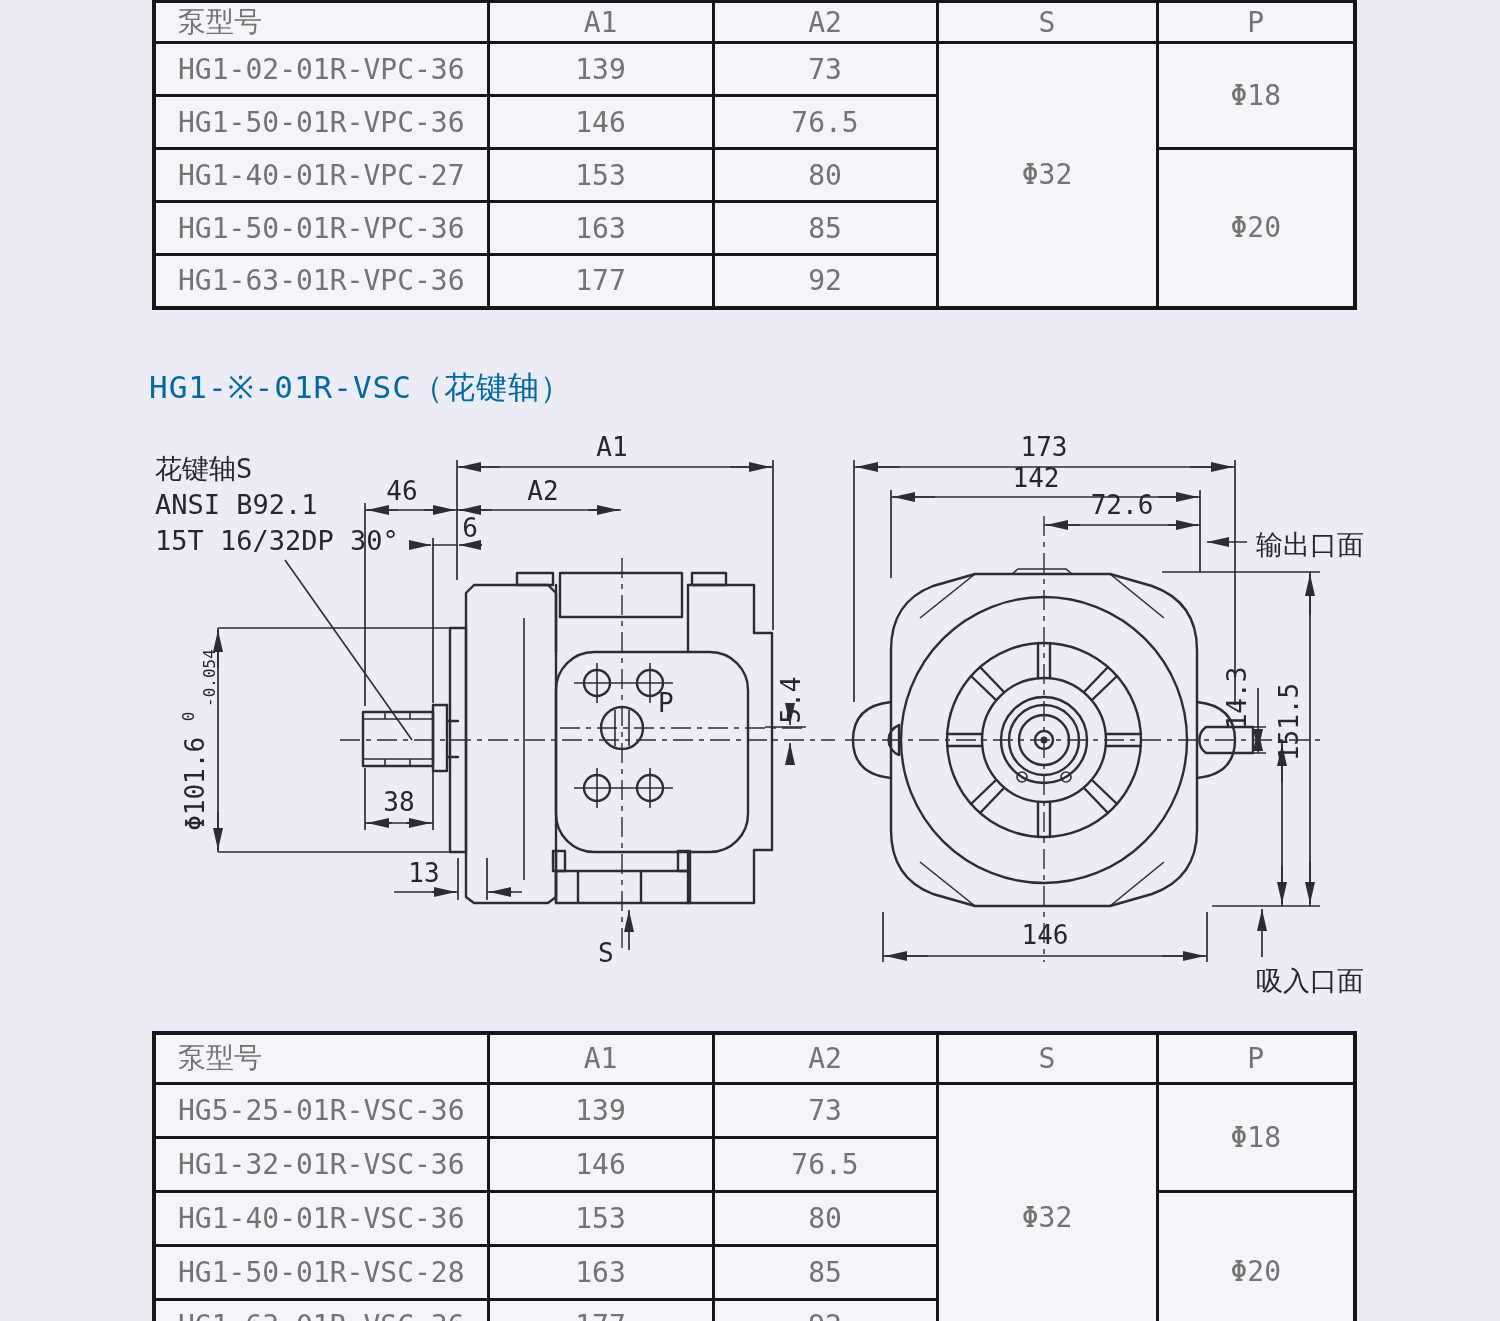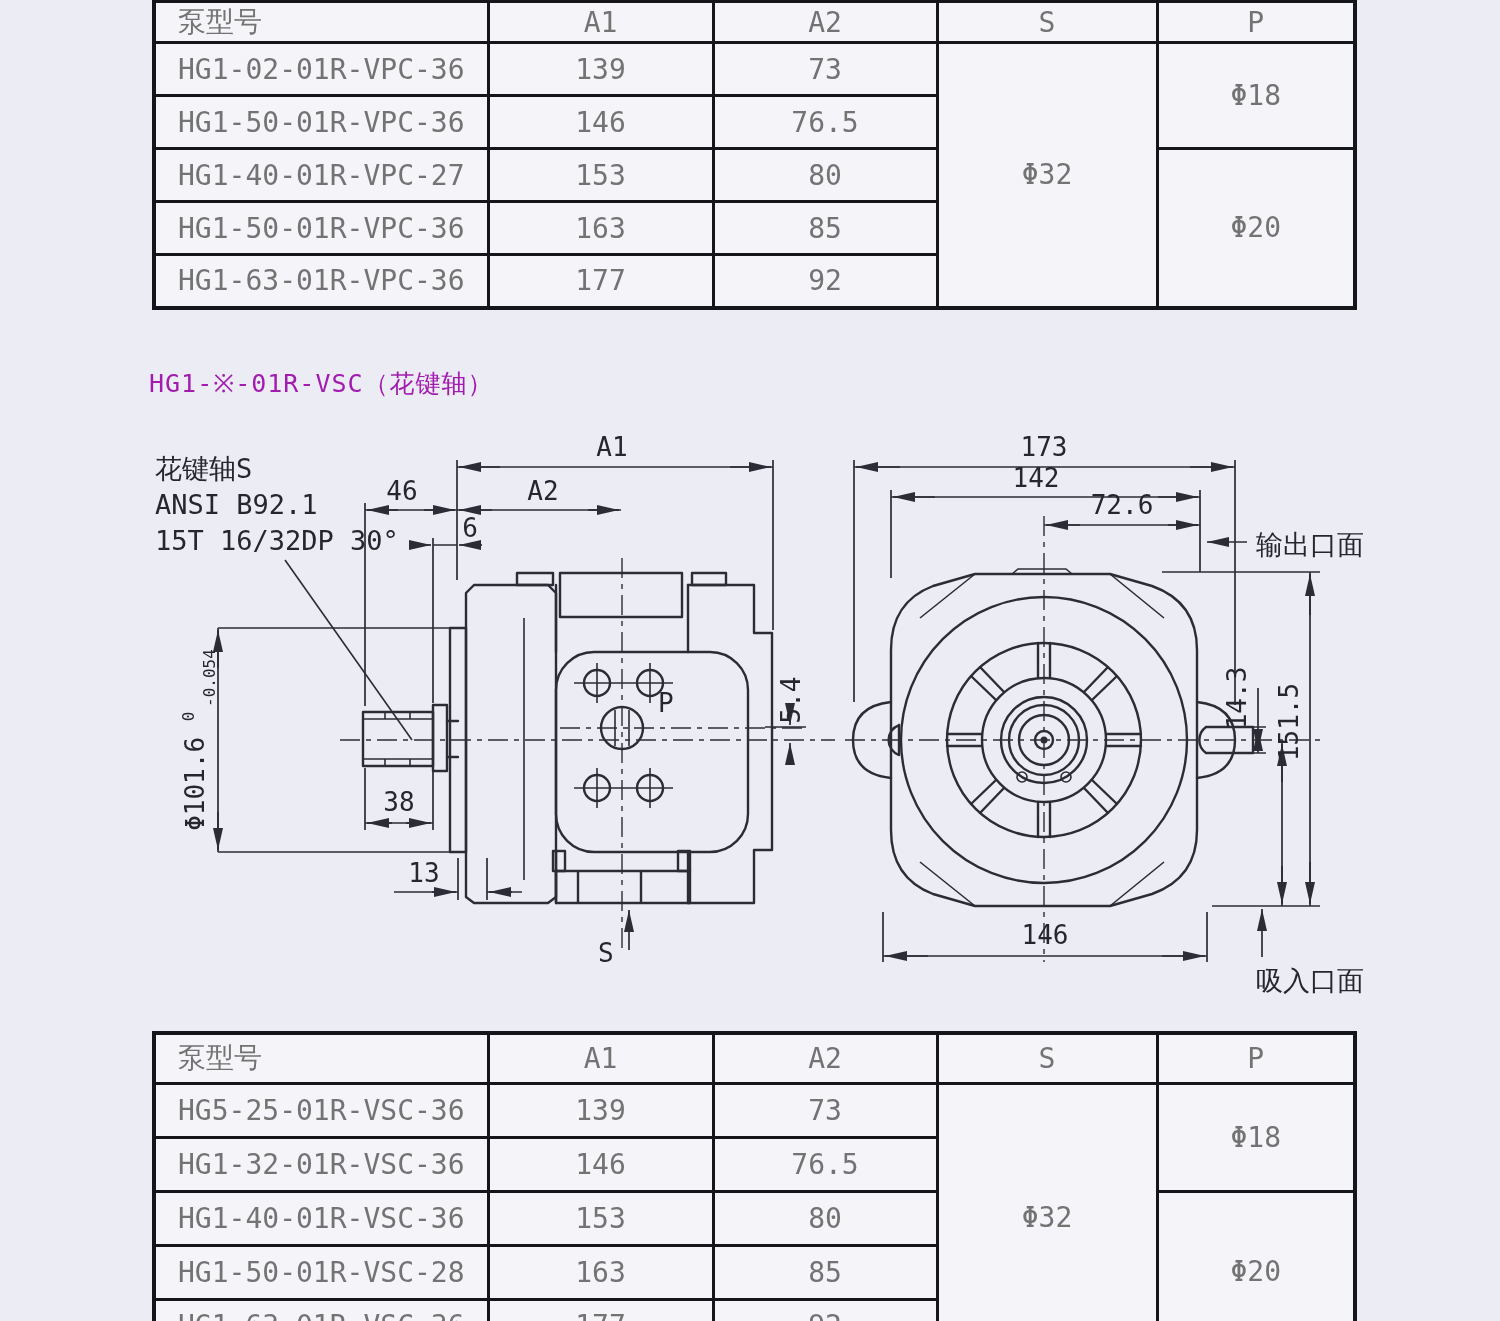--- a/index.html
+++ b/index.html
@@ -21,21 +21,21 @@
   table.spec th.lft, table.spec td.lft{ text-align:left; padding-left:22px; }
   table.spec.top{ top:-1px; }
   table.spec.top tr{ height:53px; }
   table.spec.top tr.hd{ height:38px; }
   table.spec.bot{ top:1031px; }
   table.spec.bot tr{ height:54px; }
   table.spec.bot tr.hd{ height:50px; }
   
   .heading{
     position:absolute; left:149px; top:365px;
-    font-size:25px; font-weight:500; letter-spacing:1px; color:#a21caf;
+    font-size:31px; font-weight:500; letter-spacing:1px; color:#0369a1;
     white-space:nowrap;
   }
   
   svg.draw{ position:absolute; left:0; top:330px; }
   .ol{ stroke:#2C2C36; stroke-width:2.4; fill:none; stroke-linecap:round; stroke-linejoin:round; }
   .th{ stroke:#2C2C36; stroke-width:1.6; fill:none; }
   .dim{ stroke:#2C2C36; stroke-width:1.7; fill:none; }
   .cl{ stroke:#2C2C36; stroke-width:1.4; fill:none; stroke-dasharray:20 6 5 6; }
   .dtxt{ font-family:"DejaVu Sans Mono","Liberation Mono",monospace; font-size:26px; fill:#26262E; }
   .ctxt{ font-family:"DejaVu Sans Mono","Liberation Mono",monospace; font-size:27px; fill:#26262E; }

